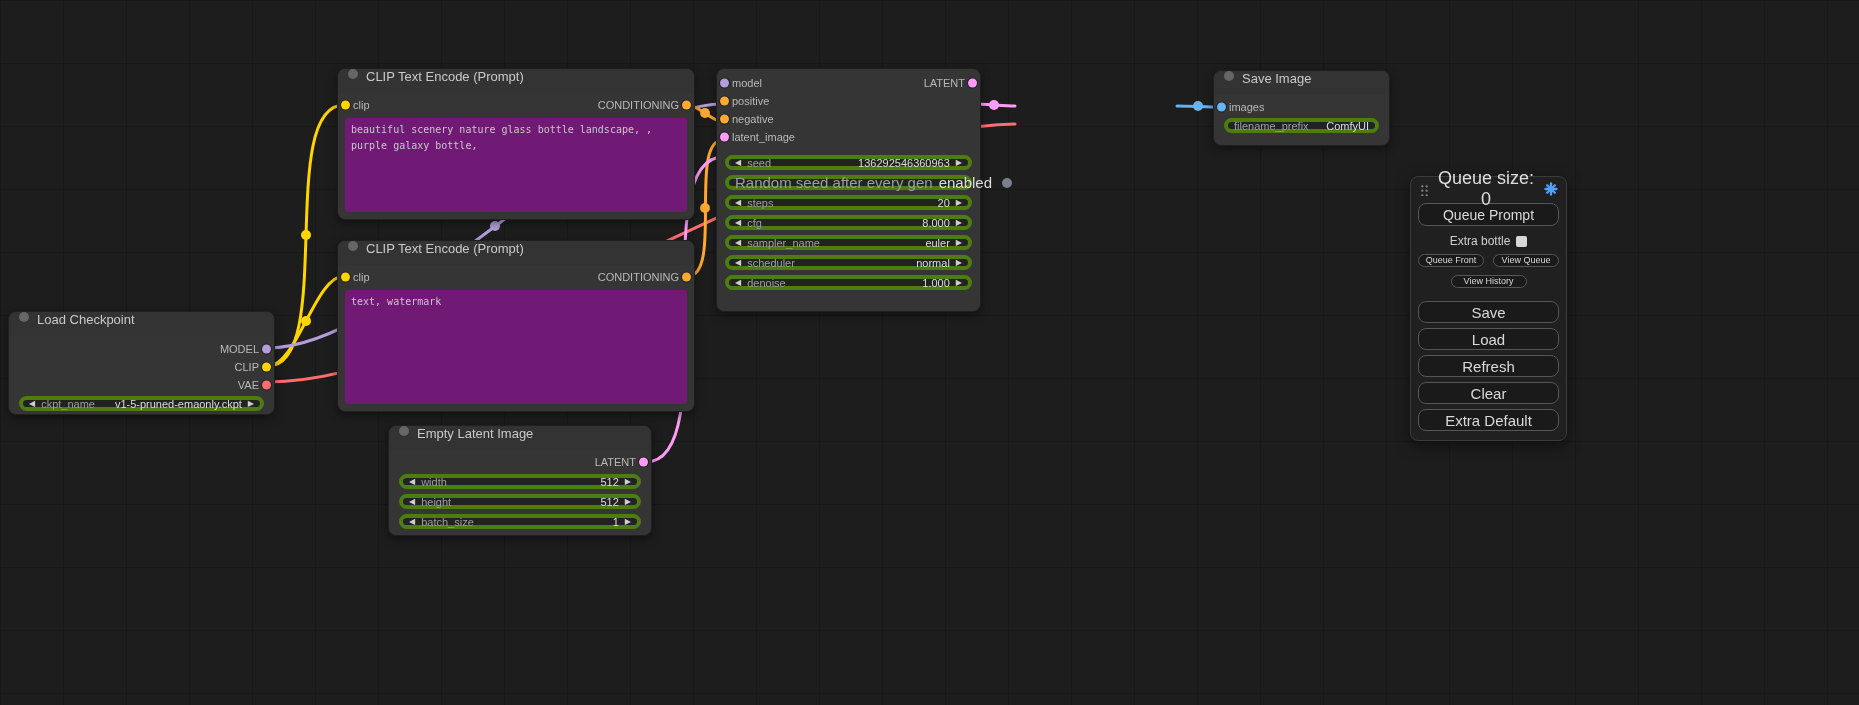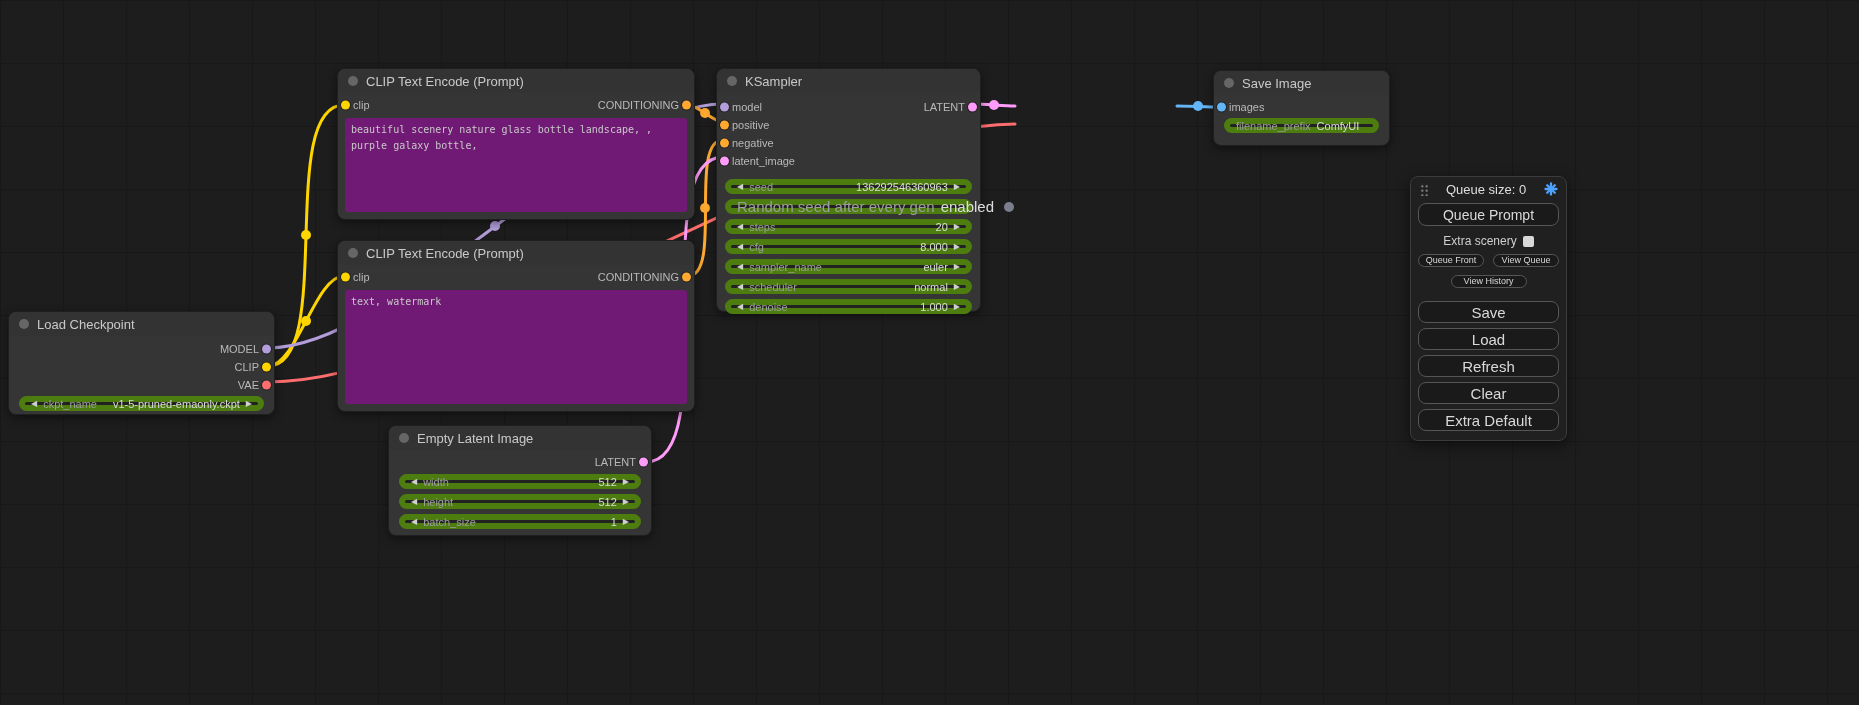--- a/index.html
+++ b/index.html
@@ -19,36 +19,36 @@
   #wires path { fill:none; stroke-width:3; stroke-linecap:round; }
 
   .node {
     position:absolute; z-index:2;
     background:#353535; border:1px solid #1f1f1f; border-radius:8px;
     box-shadow:0 3px 10px rgba(0,0,0,.45);
     display:flex; flex-direction:column;
   }
   .node-title {
     height:24px; flex:0 0 24px; background:#333; border-radius:7px 7px 0 0;
-    display:flex; align-items:center; gap:8px; padding:0 10px;
+    display:flex; align-items:flex-start; gap:8px; padding:0 10px;
     color:#c9c9c9; font-size:13px;
   }
   .collapse-dot { width:10px; height:10px; border-radius:50%; background:#666; flex:0 0 10px; }
 
   .slots { padding-top:3px; }
   .slot-row { position:relative; height:18px; display:flex; align-items:center; padding:0 15px; color:#b9b9b9; font-size:11px; }
   .slot-row.out { justify-content:flex-end; }
   .slot-row.both { justify-content:space-between; }
   .port { position:absolute; width:9px; height:9px; border-radius:50%; top:50%; transform:translateY(-50%); box-shadow:0 0 0 1px rgba(0,0,0,.35); }
   .port.in  { left:3px; }
   .port.out { right:3px; }
 
   .widget {
     height:15px; flex:0 0 15px; margin:0 10px 5px; padding:0 6px;
-    background:#222; border:6px solid #4d7c0f; border-radius:8px;
+    background:#222; border:4px solid #4d7c0f; border-radius:8px;
     display:flex; align-items:center; gap:6px;
     font-size:11px; color:#9e9e9e; white-space:nowrap;
   }
   .widget .wvalue { margin-left:auto; color:#dcdcdc; }
   .warrow { font-size:8px; color:#cfcfcf; line-height:1; }
   .widget.toggle { font-size:15px; }
   .toggle-dot { width:10px; height:10px; flex:0 0 10px; border-radius:50%; background:#7b7f8d; margin-left:4px; }
 
   .prompt-text {
     flex:1; margin:4px 7px 7px; padding:4px 6px;
@@ -74,21 +74,21 @@
 
   
   #queue-panel {
     position:absolute; z-index:3; left:1410px; top:176px; width:157px;
     background:#202020; border:1px solid #3c3c3c; border-radius:8px;
     box-shadow:0 4px 14px rgba(0,0,0,.5);
     padding-bottom:9px; color:#d9d9d9;
   }
   .qp-header { height:22px; display:flex; align-items:center; padding:2px 8px 0; gap:4px; }
   .drag-dots { width:9px; height:13px; background-image:radial-gradient(#7d7d7d 1.1px, transparent 1.3px); background-size:4.5px 4.5px; background-position:1px 1px; }
-  .qp-title { flex:1; text-align:center; font-size:13px; color:#dedede; }
+  .qp-title { flex:1; text-align:center; font-size:18px; color:#dedede; }
   .qp-btn {
     display:block; background:#1a1a1a; border:1px solid #565656; color:#d9d9d9;
     border-radius:8px; cursor:pointer; font-family:"Liberation Sans",sans-serif;
   }
   .qp-big { width:141px; height:23px; margin:4px auto 0; font-size:14px; }
   .qp-action { width:141px; height:22px; margin:5px auto 0; font-size:15px; }
   .qp-extra { display:flex; align-items:center; justify-content:center; gap:6px; margin-top:8px; font-size:12px; color:#cfcfcf; }
   .qp-checkbox { width:11px; height:11px; background:#d8d8d8; border-radius:2px; }
   .qp-small-row { display:flex; gap:9px; margin:6px 7px 8px; }
   .qp-small { flex:1; height:13px; font-size:9px; border-radius:7px; padding:0; line-height:11px; }
@@ -210,24 +210,20 @@
       <div class="widget">
         <span class="warrow">◀</span>
         <span class="wlabel">batch_size</span>
         <span class="wvalue">1</span>
         <span class="warrow">▶</span>
       </div>
     </div>
   </div>
 
   <div class="node" id="node-ksampler">
-    <div class="node-title">
-      <span class="collapse-dot"></span>
-      <span>KSampler</span>
-    </div>
     <div class="slots">
       <div class="slot-row both">
         <span class="port in" style="background: rgb(179, 157, 219);"></span>
         <span>model</span>
         <span>LATENT</span>
         <span class="port out" style="background: rgb(255, 156, 249);"></span>
       </div>
       <div class="slot-row">
         <span class="port in" style="background: rgb(255, 169, 49);"></span>
         <span>positive</span>
@@ -293,21 +289,21 @@
       <span>Save Image</span>
     </div>
     <div class="slots">
       <div class="slot-row">
         <span class="port in" style="background: rgb(100, 181, 246);"></span>
         <span>images</span>
       </div>
     </div>
     <div class="widget">
       <span class="wlabel">filename_prefix</span>
-      <span class="wvalue" style="margin-right:10px;">ComfyUI</span>
+      <span class="wvalue" style="">ComfyUI</span>
     </div>
   </div>
 
   <div id="queue-panel">
     <div class="qp-header">
       <span class="drag-dots"></span>
       <span class="qp-title">Queue size: 0</span>
       <span style="display:flex;">
         <svg width="14" height="14" viewBox="0 0 14 14">
           <g stroke="#4da3ff" stroke-width="2.3" stroke-linecap="round">
@@ -315,21 +311,21 @@
             <line x1="1.5" y1="7" x2="12.5" y2="7"></line>
             <line x1="3.2" y1="3.2" x2="10.8" y2="10.8"></line>
             <line x1="10.8" y1="3.2" x2="3.2" y2="10.8"></line>
           </g>
           <circle cx="7" cy="7" r="2.1" fill="#4da3ff"></circle>
         </svg>
       </span>
     </div>
     <button class="qp-btn qp-big">Queue Prompt</button>
     <div class="qp-extra">
-      <span>Extra scenery</span>
+      <span>Extra bottle</span>
       <span class="qp-checkbox"></span>
     </div>
     <div class="qp-small-row">
       <button class="qp-btn qp-small">Queue Front</button>
       <button class="qp-btn qp-small">View Queue</button>
     </div>
     <div class="qp-history-row">
       <button class="qp-btn qp-small history">View History</button>
     </div>
     <div class="qp-gap"></div>

